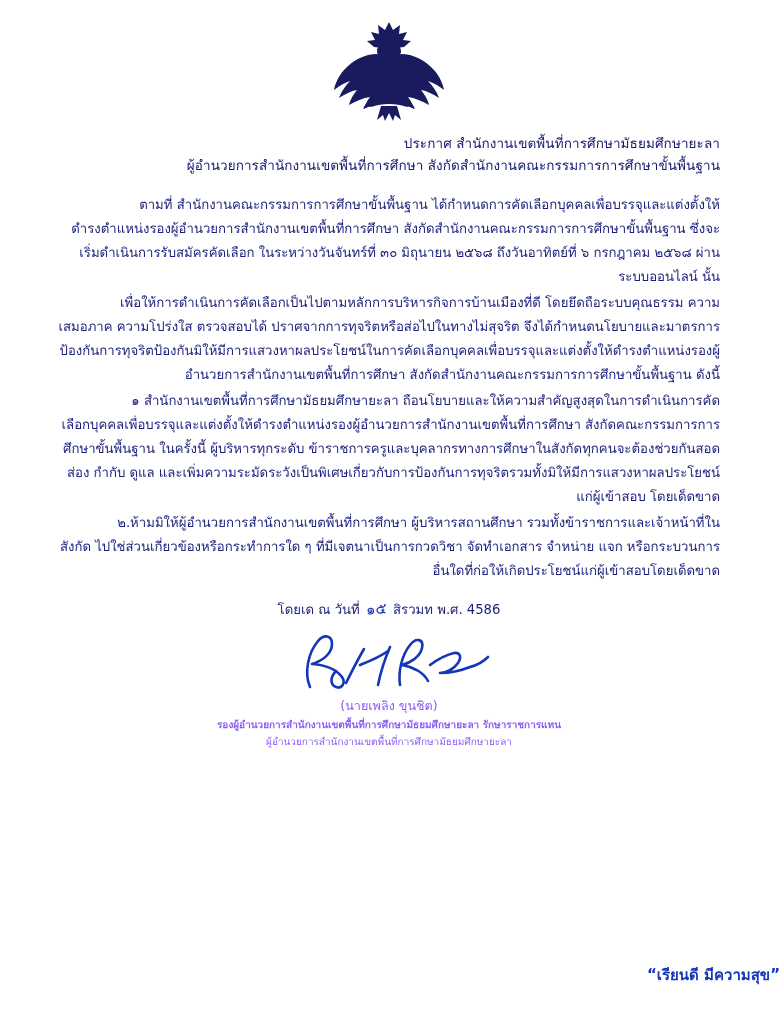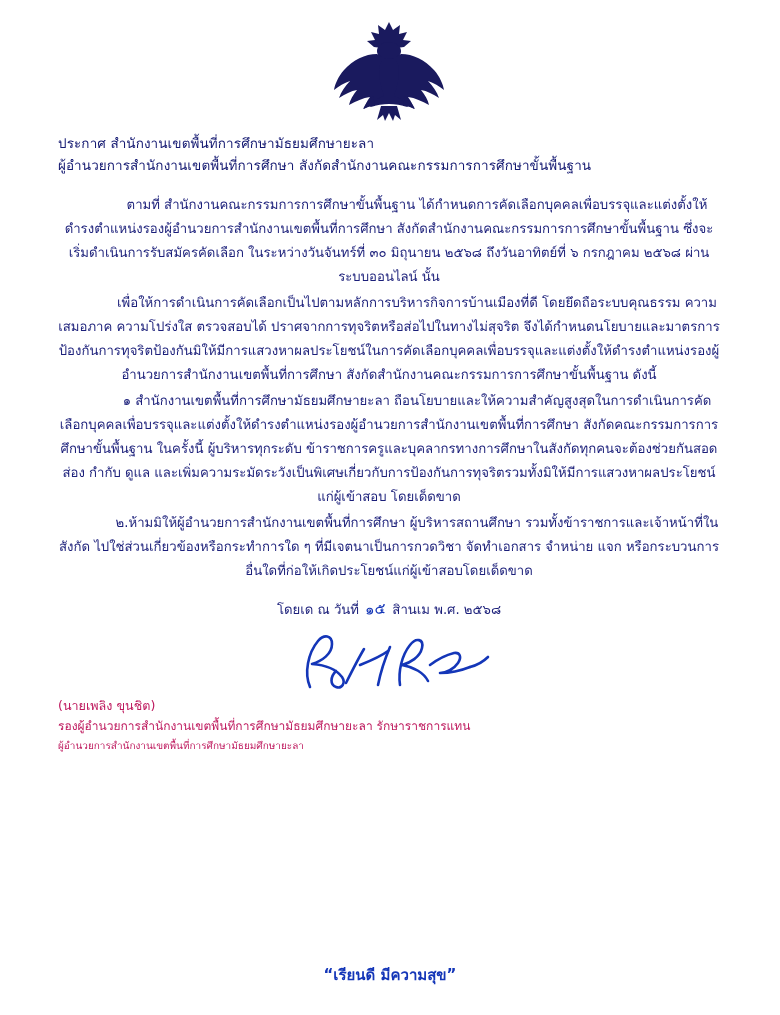--- a/index.html
+++ b/index.html
@@ -23,35 +23,35 @@
   }
   .garuda {
     text-align: center;
     margin-top: 4px;
     margin-bottom: 6px;
   }
   .garuda svg {
     display: inline-block;
   }
   .heading {
-    text-align: left;
+    text-align: right;
     font-size: 13.5px;
     line-height: 1.65;
     color: #151a72;
     letter-spacing: 0.1px;
   }
   .heading .line1 { }
   .heading .line2 { }
   .heading .line3 { }
   .body-text {
     margin-top: 16px;
     font-size: 13.2px;
     line-height: 1.82;
     color: #1b1f7a;
-    text-align: center;
+    text-align: right;
   }
   .para {
     margin-bottom: 2px;
     text-indent: 0;
   }
   .para .ind {
     display: inline-block;
     width: 56px;
   }
   .sign-date {
@@ -73,33 +73,34 @@
     text-align: center;
     height: 72px;
     position: relative;
     margin-top: 2px;
   }
   .signature-wrap svg {
     position: relative;
     top: 2px;
   }
   .signer {
+    text-align: center;
     font-size: 12.6px;
     line-height: 1.7;
-    color: #be185d;
+    color: #8b5cf6;
   }
   .signer .name { }
-  .signer .role1 { font-size: 12px; }
+  .signer .role1 { font-size: 10px; font-weight: bold; }
   .signer .role2 { font-size: 10px; }
   .footer-quote {
     position: absolute;
     left: 0;
     right: 0;
     bottom: 28px;
-    text-align: center;
+    text-align: right;
     font-size: 15px;
     font-weight: bold;
     color: #1436b8;
   }
 </style>
 </head>
 <body>
 
 <div class="page">
 
@@ -133,22 +134,22 @@
   <div class="body-text">
     <div class="para"><span class="ind"></span><span>ตามที่ สำนักงานคณะกรรมการการศึกษาขั้นพื้นฐาน ได้กำหนดการคัดเลือกบุคคลเพื่อบรรจุและแต่งตั้งให้ดำรงตำแหน่งรองผู้อำนวยการสำนักงานเขตพื้นที่การศึกษา สังกัดสำนักงานคณะกรรมการการศึกษาขั้นพื้นฐาน ซึ่งจะเริ่มดำเนินการรับสมัครคัดเลือก ในระหว่างวันจันทร์ที่ ๓๐ มิถุนายน ๒๕๖๘ ถึงวันอาทิตย์ที่ ๖ กรกฎาคม ๒๕๖๘ ผ่านระบบออนไลน์ นั้น</span></div>
     <div class="para"><span class="ind"></span><span>เพื่อให้การดำเนินการคัดเลือกเป็นไปตามหลักการบริหารกิจการบ้านเมืองที่ดี โดยยึดถือระบบคุณธรรม ความเสมอภาค ความโปร่งใส ตรวจสอบได้ ปราศจากการทุจริตหรือส่อไปในทางไม่สุจริต จึงได้กำหนดนโยบายและมาตรการป้องกันการทุจริตป้องกันมิให้มีการแสวงหาผลประโยชน์ในการคัดเลือกบุคคลเพื่อบรรจุและแต่งตั้งให้ดำรงตำแหน่งรองผู้อำนวยการสำนักงานเขตพื้นที่การศึกษา สังกัดสำนักงานคณะกรรมการการศึกษาขั้นพื้นฐาน ดังนี้</span></div>
     <div class="para"><span class="ind"></span><span>๑ สำนักงานเขตพื้นที่การศึกษามัธยมศึกษายะลา ถือนโยบายและให้ความสำคัญสูงสุดในการดำเนินการคัดเลือกบุคคลเพื่อบรรจุและแต่งตั้งให้ดำรงตำแหน่งรองผู้อำนวยการสำนักงานเขตพื้นที่การศึกษา สังกัดคณะกรรมการการศึกษาขั้นพื้นฐาน ในครั้งนี้ ผู้บริหารทุกระดับ ข้าราชการครูและบุคลากรทางการศึกษาในสังกัดทุกคนจะต้องช่วยกันสอดส่อง กำกับ ดูแล และเพิ่มความระมัดระวังเป็นพิเศษเกี่ยวกับการป้องกันการทุจริตรวมทั้งมิให้มีการแสวงหาผลประโยชน์แก่ผู้เข้าสอบ โดยเด็ดขาด</span></div>
     <div class="para"><span class="ind"></span><span>๒.ห้ามมิให้ผู้อำนวยการสำนักงานเขตพื้นที่การศึกษา ผู้บริหารสถานศึกษา รวมทั้งข้าราชการและเจ้าหน้าที่ในสังกัด ไปใช่ส่วนเกี่ยวข้องหรือกระทำการใด ๆ ที่มีเจตนาเป็นการกวดวิชา จัดทำเอกสาร จำหน่าย แจก หรือกระบวนการอื่นใดที่ก่อให้เกิดประโยชน์แก่ผู้เข้าสอบโดยเด็ดขาด</span></div>
   </div>
 
   <div class="sign-date">
     <span>โดยเด  ณ  วันที่</span>
     <span class="handwrite">๑๕</span>
-    <span>สิานเม</span>
-    <span>พ.ศ. ๒๕๖๘</span>
+    <span>สิรวมท</span>
+    <span>พ.ศ. 4586</span>
   </div>
 
   <div class="signature-wrap">
     <svg width="230" height="74" viewBox="0 0 230 74" aria-hidden="true">
       <g fill="none" stroke="#1436b8" stroke-width="2.6" stroke-linecap="round" stroke-linejoin="round">
         <path d="M36 62 C30 48 34 28 44 16 C50 9 58 10 58 19 C58 29 48 36 38 39 C52 40 62 44 68 52 C72 58 68 64 62 62 C56 60 56 52 62 46"></path>
         <path d="M72 58 C78 46 84 34 90 24"></path>
         <path d="M86 40 C96 36 106 32 114 26"></path>
         <path d="M116 22 C110 36 106 50 104 60"></path>
         <path d="M126 60 C124 46 128 30 136 20 C142 12 150 14 148 23 C146 32 136 38 128 40 C140 42 150 48 154 56"></path>

